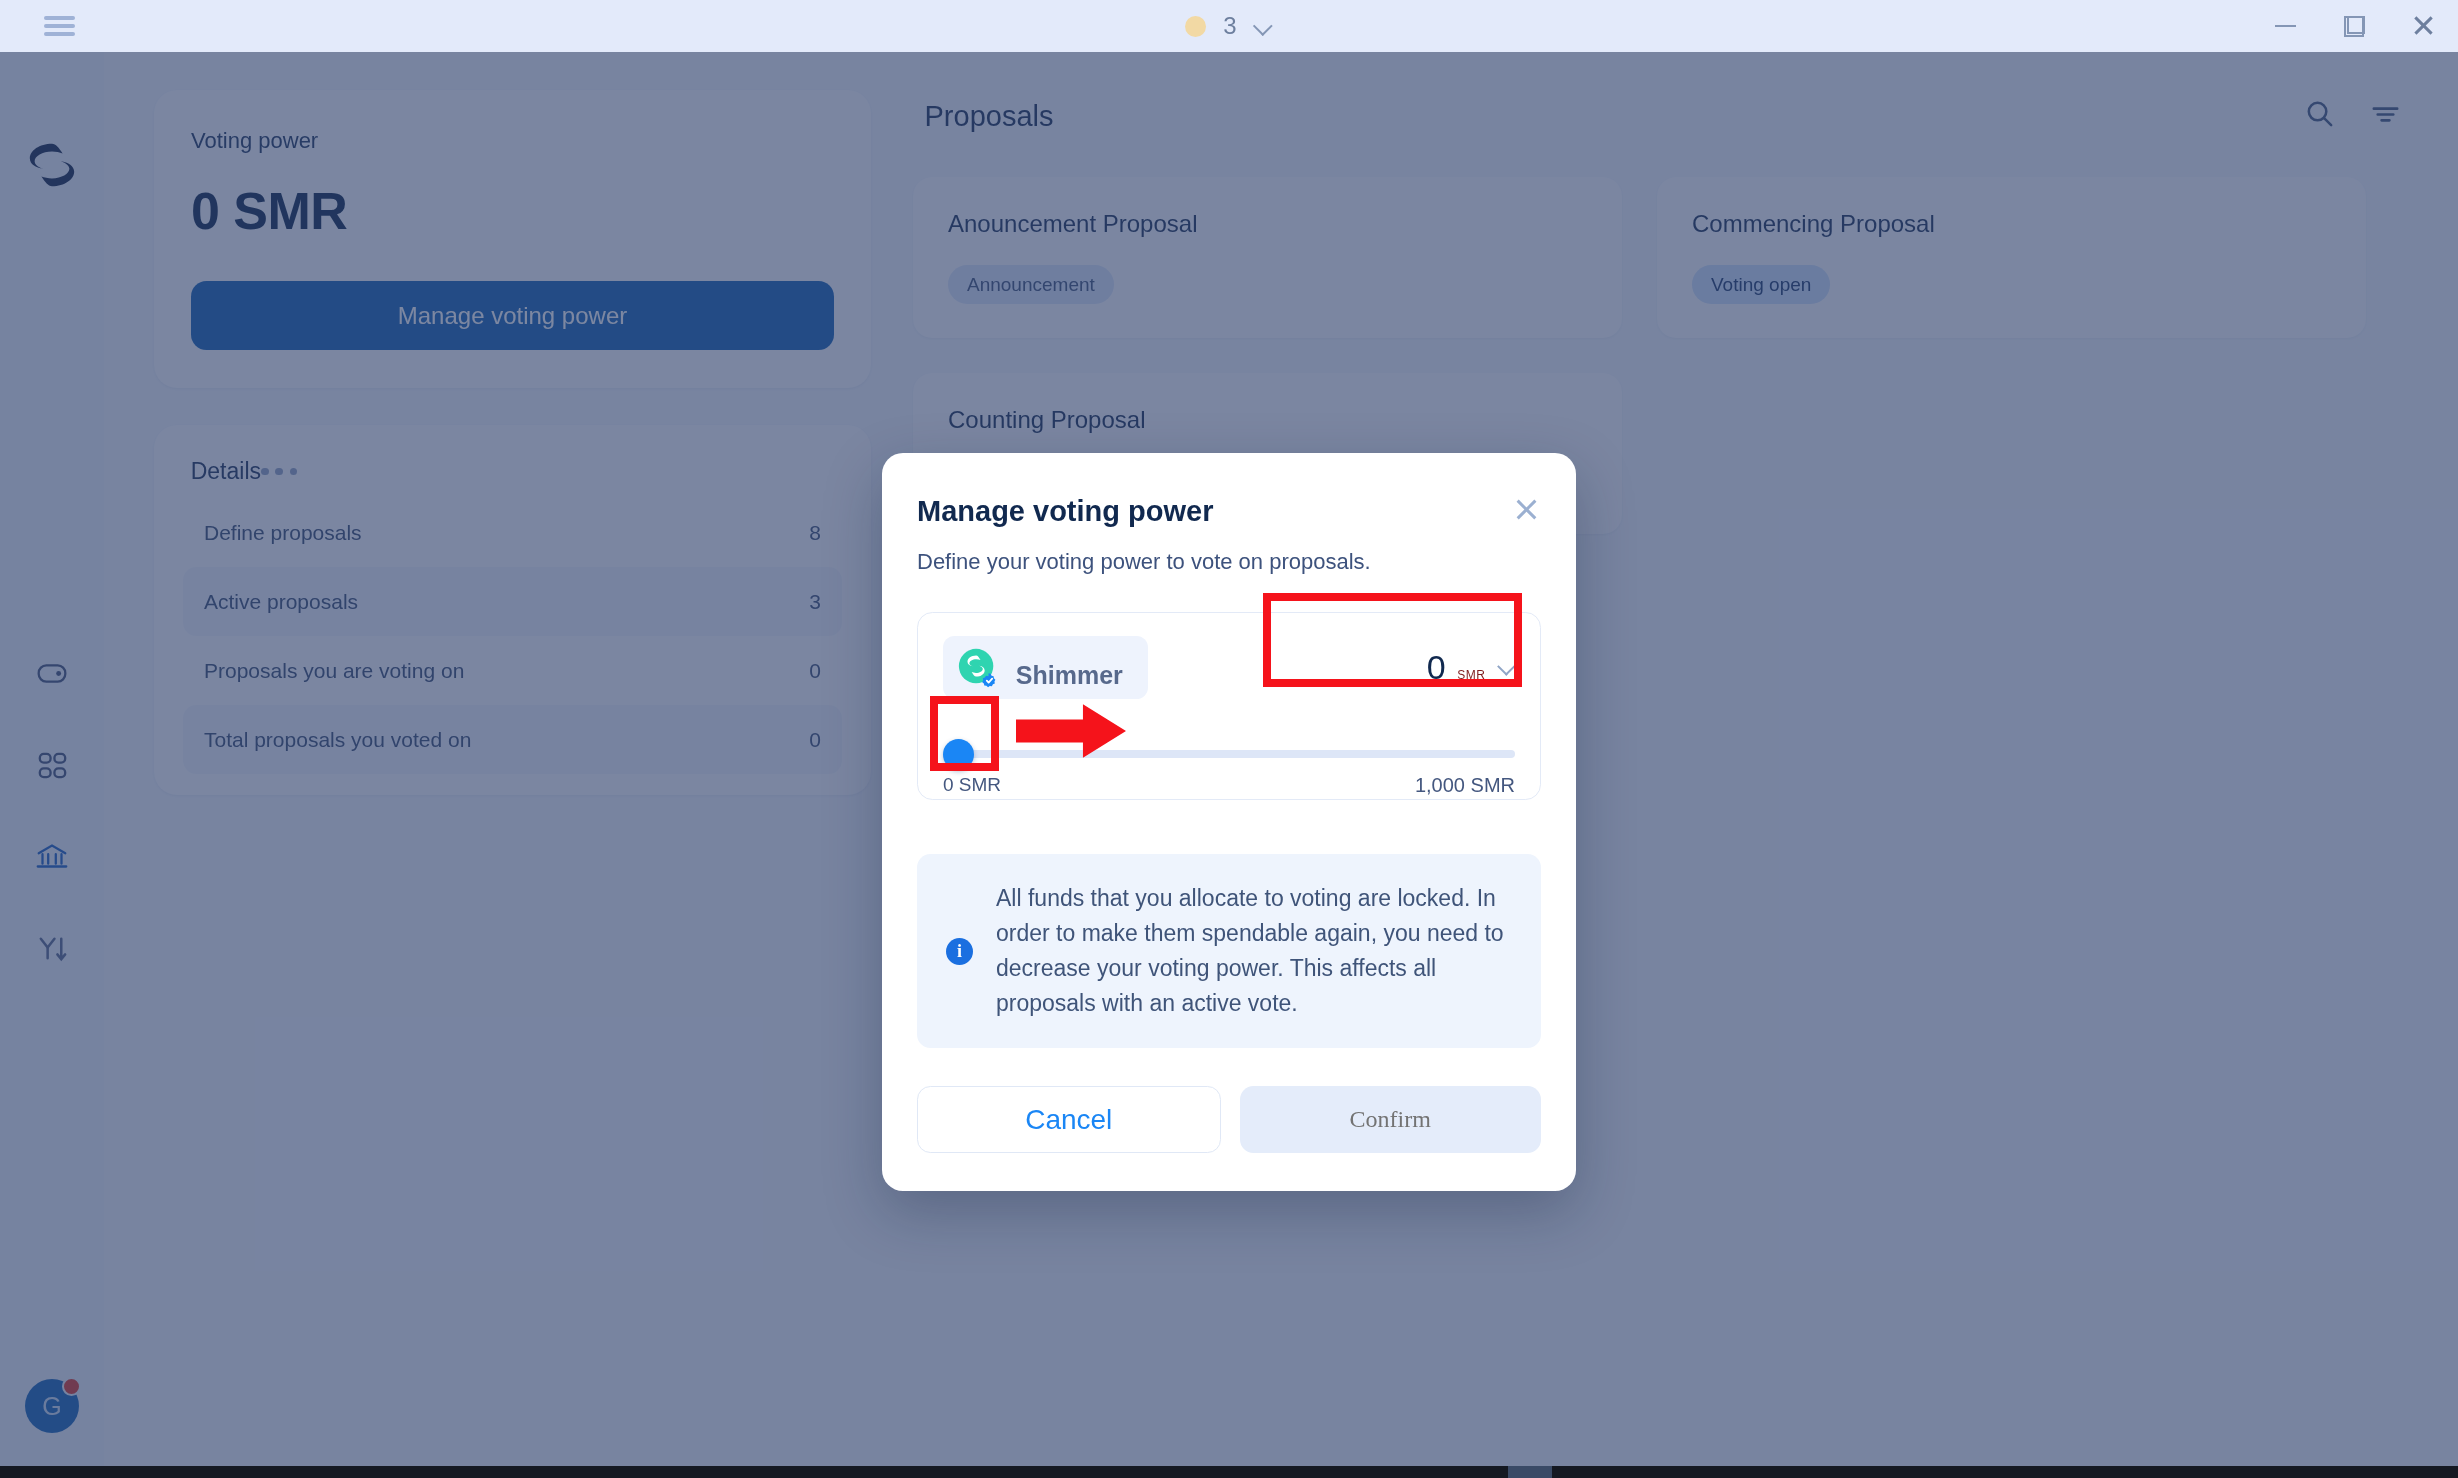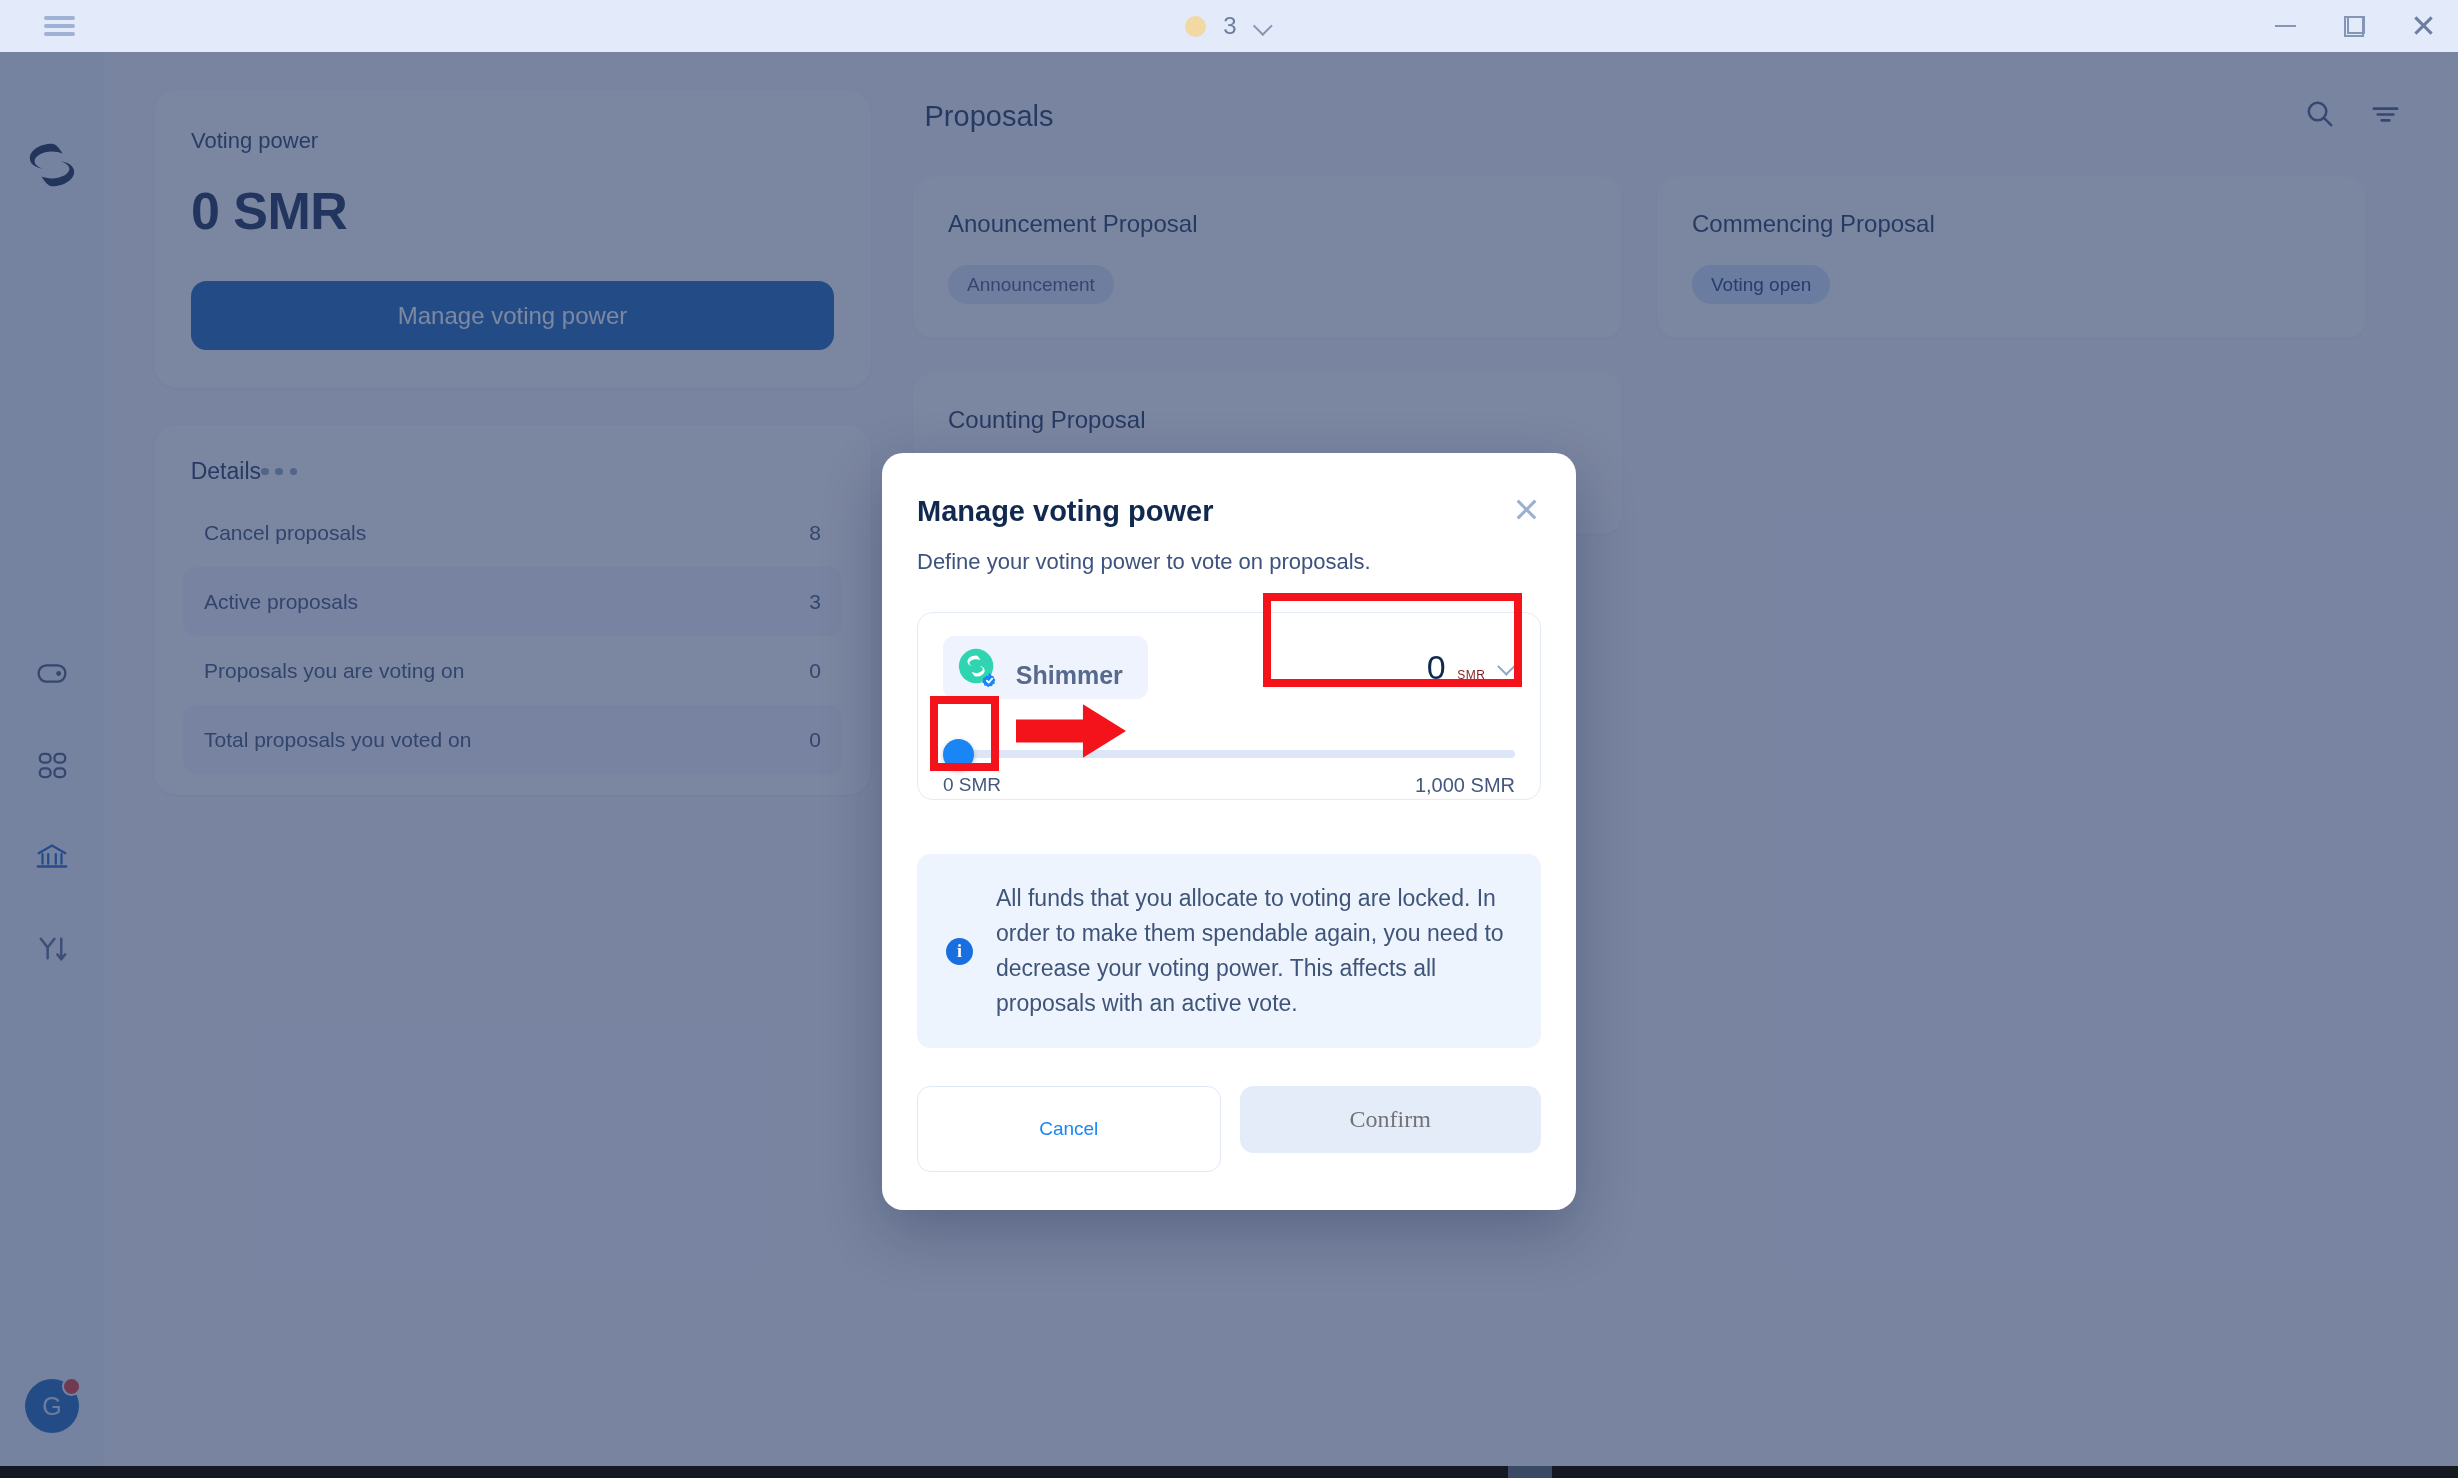--- a/index.html
+++ b/index.html
@@ -204,22 +204,22 @@
   }
   .info-icon{
     flex:0 0 27px; width:27px;height:27px;border-radius:50%;background:#1a6fe0;
     color:#fff; font-size:18px; font-weight:700; display:flex;align-items:center;justify-content:center;
     font-family:"Liberation Serif", serif;
   }
   .info-text{ font-size:23px; line-height:1.52; color:#3f5479; }
 
   .modal-actions{ margin-top:38px; display:flex; gap:19px; }
   .btn-cancel{
-    flex:1; height:86px; border-radius:13.4px; background:#fff; border:1.4px solid #e0e8f6;
-    color:#1a86f5; font-size:19px; cursor:pointer; font-family:"Liberation Sans", sans-serif;
+    flex:1; height:67px; border-radius:13.4px; background:#fff; border:1.4px solid #e0e8f6;
+    color:#1a86f5; font-size:28px; cursor:pointer; font-family:"Liberation Sans", sans-serif;
   }
   .btn-confirm{
     flex:1; height:67px; border-radius:13.4px; background:#e4ecfa; border:none;
     color:#737373; font-size:24px; cursor:not-allowed; font-family:Liberation Serif, serif;
   }
 
   
   .anno{ position:absolute; z-index:90; pointer-events:none; }
   .anno-rect{ border:8.6px solid #f5131b; }
   .anno-arrow{ }
@@ -316,21 +316,21 @@
         <div class="card details-card">
           <div class="details-head">
             <div class="details-title">Details</div>
             <div class="dots">
                 <i></i>
                 <i></i>
                 <i></i>
               </div>
           </div>
           <div class="drow">
-            <span>Cancel proposals</span>
+            <span>Define proposals</span>
             <span class="dval">8</span>
           </div>
           <div class="drow">
             <span>Active proposals</span>
             <span class="dval">3</span>
           </div>
           <div class="drow">
             <span>Proposals you are voting on</span>
             <span class="dval">0</span>
           </div>

